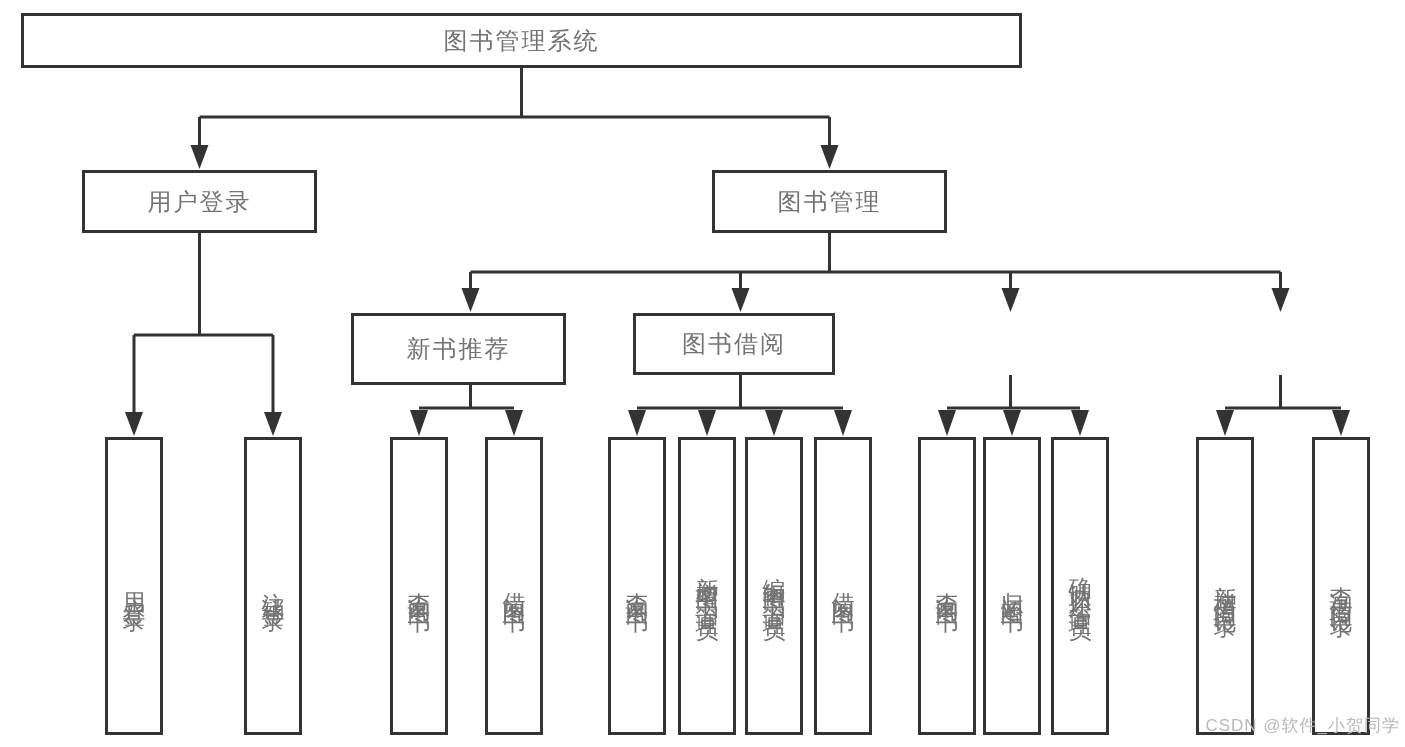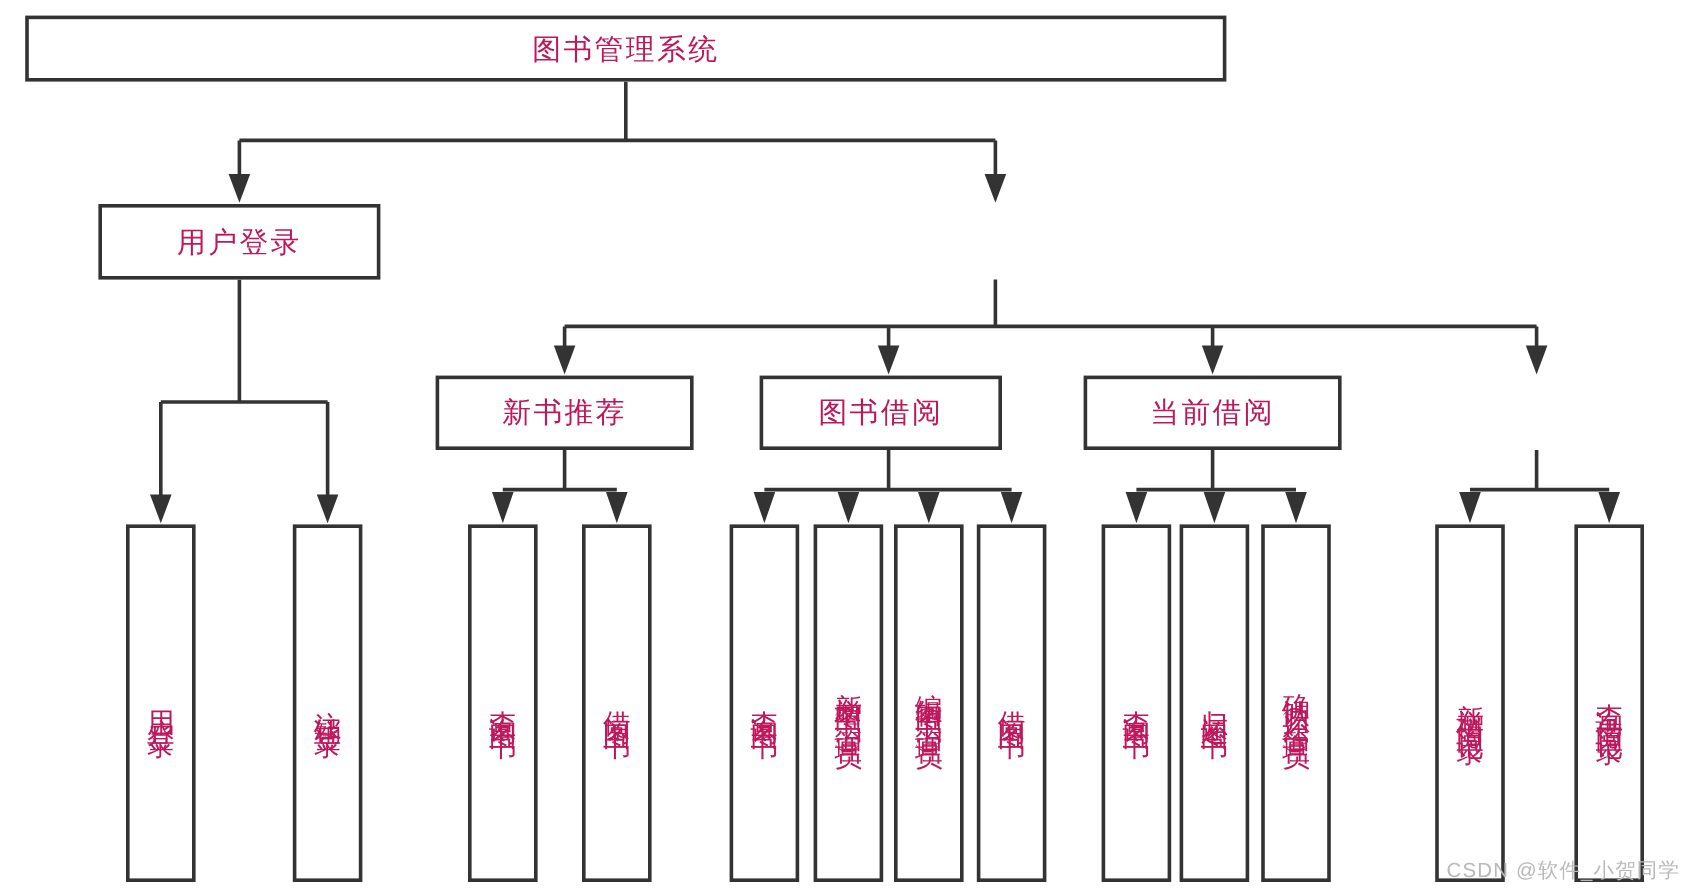--- a/index.html
+++ b/index.html
@@ -9,21 +9,21 @@
     font-family:"Liberation Sans", sans-serif;
   }
   #stage { position:absolute; left:0; top:0; width:1405px; height:747px; }
   #wires { position:absolute; left:0; top:0; z-index:1; }
   .node {
     position:absolute; box-sizing:border-box; z-index:2;
     border:3px solid #333333; background:#ffffff;
     display:flex; align-items:center; justify-content:center;
   }
   .node .lbl {
-    font-size:24px; color:#be185d; letter-spacing:2px; white-space:nowrap;
+    font-size:24px; color:#737373; letter-spacing:2px; white-space:nowrap;
   }
   .vert .lbl {
     writing-mode:vertical-lr; text-orientation:mixed;
     font-size:23px; letter-spacing:6px; line-height:1;
   }
   #watermark {
     position:absolute; z-index:5; right:5px; top:714px;
     font-size:17px; color:#b9b9b9; letter-spacing:1px; white-space:nowrap;
   }
 </style>
@@ -69,29 +69,29 @@
     </g>
   </svg>
 
   <div class="node" style="left:21px; top:13px; width:1001px; height:55px">
     <span class="lbl">图书管理系统</span>
   </div>
 
   <div class="node" style="left:82px; top:170px; width:235px; height:63px">
     <span class="lbl">用户登录</span>
   </div>
+  <div class="node" style="left:712px; top:170px; width:235px; height:63px">
+    <span class="lbl">图书管理</span>
+  </div>
 
-  <div class="node" style="left:363px; top:313px; width:215px; height:62px">
+  <div class="node" style="left:351px; top:313px; width:215px; height:72px">
     <span class="lbl">新书推荐</span>
   </div>
   <div class="node" style="left:633px; top:313px; width:202px; height:62px">
     <span class="lbl">图书借阅</span>
-  </div>
-  <div class="node" style="left:903px; top:313px; width:215px; height:62px">
-    <span class="lbl">当前借阅</span>
   </div>
 
   <div class="node vert" style="left:105px; top:437px; width:58px; height:298px">
     <span class="lbl">用户登录</span>
   </div>
   <div class="node vert" style="left:244px; top:437px; width:58px; height:298px">
     <span class="lbl">注销登录</span>
   </div>
 
   <div class="node vert" style="left:390px; top:437px; width:58px; height:298px">

